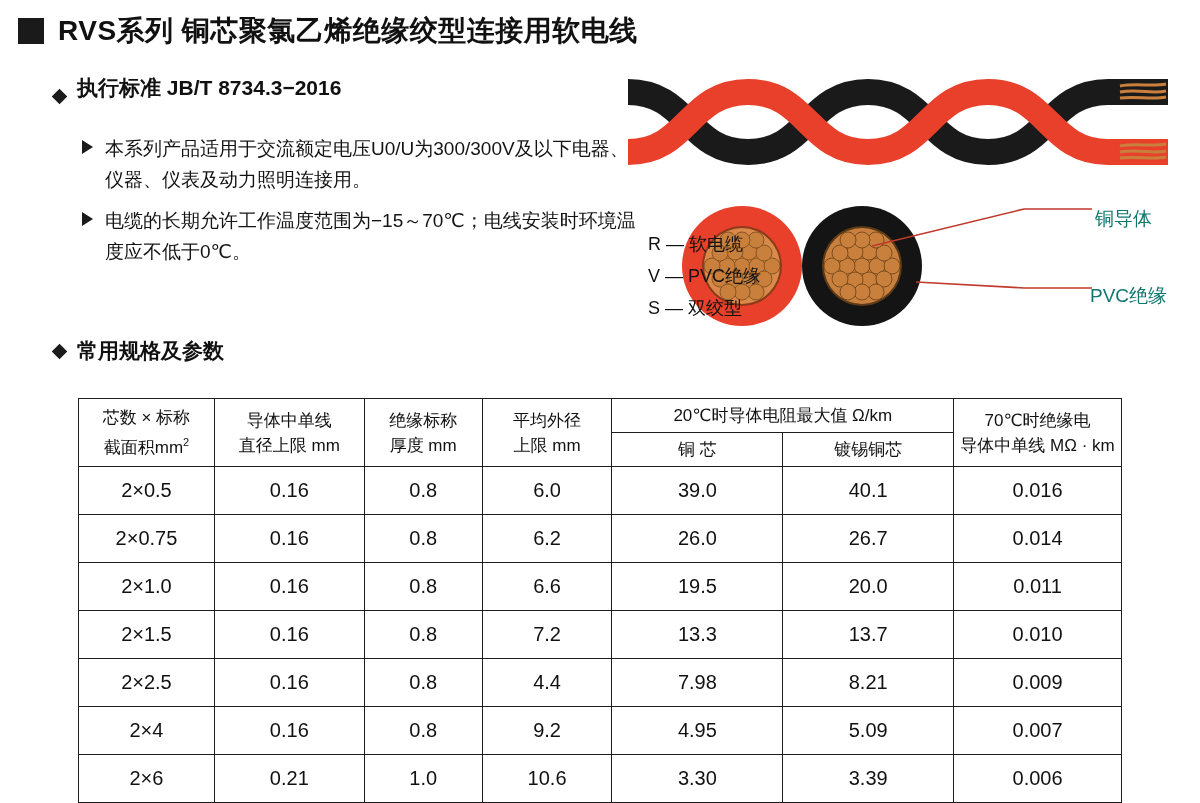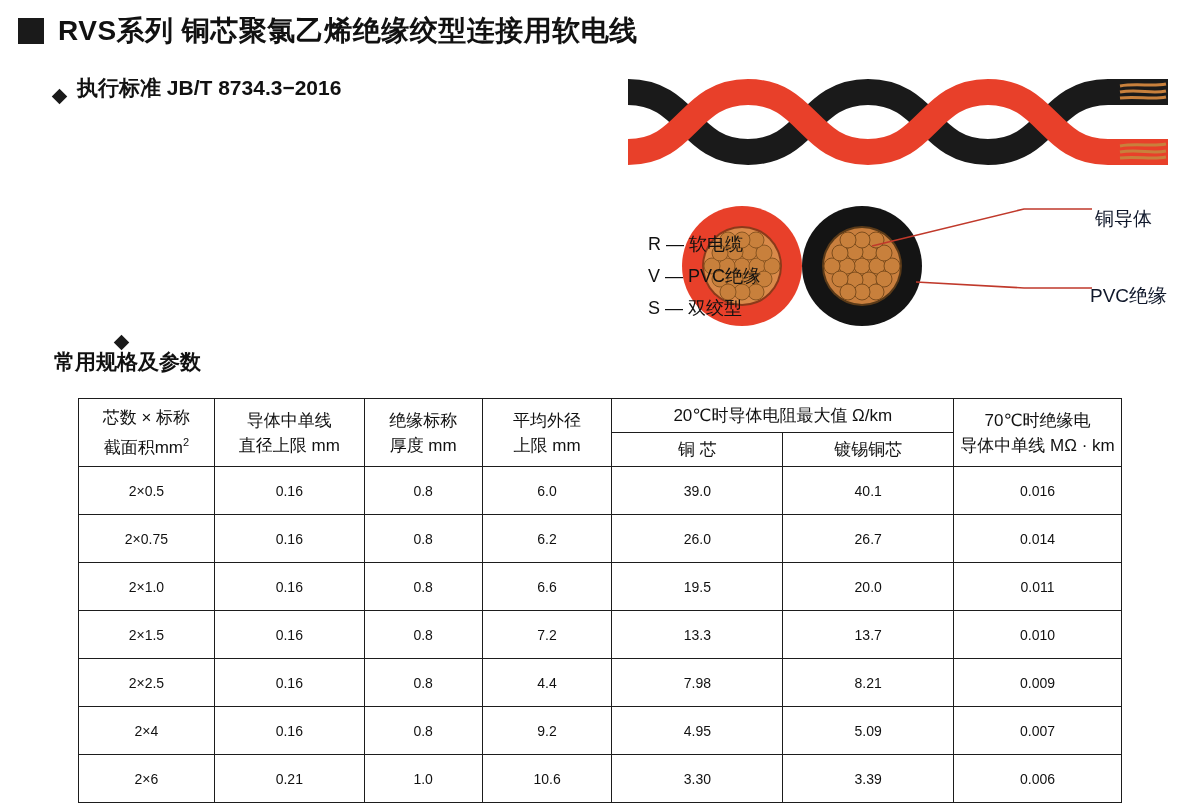--- a/index.html
+++ b/index.html
@@ -31,21 +31,21 @@
   .diamond {
     display: inline-block; width: 11px; height: 11px;
     background: #1a1a1a; transform: rotate(45deg);
     margin-right: 12px; flex: none;
   }
   .sec-head {
     position: absolute; display: flex; align-items: center;
     font-size: 21px; font-weight: bold; color: #111;
   }
   #std-head { left: 54px; top: 74px; align-items: flex-end; }
-  #spec-head { left: 54px; top: 337px; flex-direction: column; }
+  #spec-head { left: 54px; top: 337px; }
 
   
   .bullets { position: absolute; left: 82px; top: 133px; width: 560px; }
   .bullet-item { display: flex; align-items: flex-start; margin-bottom: 10px; }
   .tri {
     width: 0; height: 0; flex: none;
     border-left: 11px solid #1a1a1a;
     border-top: 7px solid transparent;
     border-bottom: 7px solid transparent;
     margin-top: 7px; margin-right: 12px;
@@ -53,21 +53,21 @@
   .bullet-text {
     font-size: 19px; line-height: 31px; color: #141414;
   }
 
   
   .legend { position: absolute; left: 648px; top: 228px; }
   .legend-line { font-size: 18px; line-height: 32px; color: #111; }
 
   
   .callout {
-    position: absolute; font-size: 19px; color: #0f172a; white-space: nowrap;
+    position: absolute; font-size: 19px; color: #0f766e; white-space: nowrap;
   }
   #callout-copper { left: 1095px; top: 206px; }
   #callout-pvc { left: 1090px; top: 283px; }
 
   
   .art { position: absolute; }
   #twist-art { left: 628px; top: 70px; }
   #cross-art { left: 624px; top: 196px; }
 
   
@@ -79,38 +79,48 @@
     color: #111;
   }
   table.spec th, table.spec td {
     border: 1px solid #1d1d1d;
     text-align: center;
     vertical-align: middle;
     padding: 4px 4px;
     font-weight: normal;
   }
   table.spec thead th { font-size: 17px; line-height: 25px; }
-  table.spec tbody td { height: 48px; font-size: 14px; }
+  table.spec tbody td { height: 48px; font-size: 20px; }
   .sup { font-size: 11px; vertical-align: super; }
 </style>
 </head>
 <body>
 
 <div class="page">
 
   <div class="title-row">
     <span class="title-square"></span>
     <span class="title-text">RVS系列 铜芯聚氯乙烯绝缘绞型连接用软电线</span>
   </div>
 
   <div class="sec-head" id="std-head">
     <span class="diamond"></span>
     <span>执行标准 JB/T 8734.3−2016</span>
   </div>
 
+  <div class="bullets">
+    <div class="bullet-item">
+      <span class="tri"></span>
+      <span class="bullet-text">本系列产品适用于交流额定电压U0/U为300/300V及以下电器、仪器、仪表及动力照明连接用。</span>
+    </div>
+    <div class="bullet-item">
+      <span class="tri"></span>
+      <span class="bullet-text">电缆的长期允许工作温度范围为−15～70℃；电线安装时环境温度应不低于0℃。</span>
+    </div>
+  </div>
 
   <div class="art" id="twist-art">
     <svg width="540" height="110" viewBox="0 0 540 110" xmlns="http://www.w3.org/2000/svg">
 
       <path d="M0,22 C60,22 60,82 120,82 C180,82 180,22 240,22 C300,22 300,82 360,82 C420,82 420,22 480,22 L540,22" stroke="#1a1a1a" stroke-width="26" fill="none" stroke-linecap="round"></path>
 
       <path d="M0,82 C60,82 60,22 120,22 C180,22 180,82 240,82 C300,82 300,22 360,22 C420,22 420,82 480,82 L540,82" stroke="#e8402a" stroke-width="26" fill="none" stroke-linecap="round"></path>
 
       <g stroke="#c8803c" stroke-width="3" fill="none">
         <path d="M492,16 C510,13 524,17 538,14"></path>

